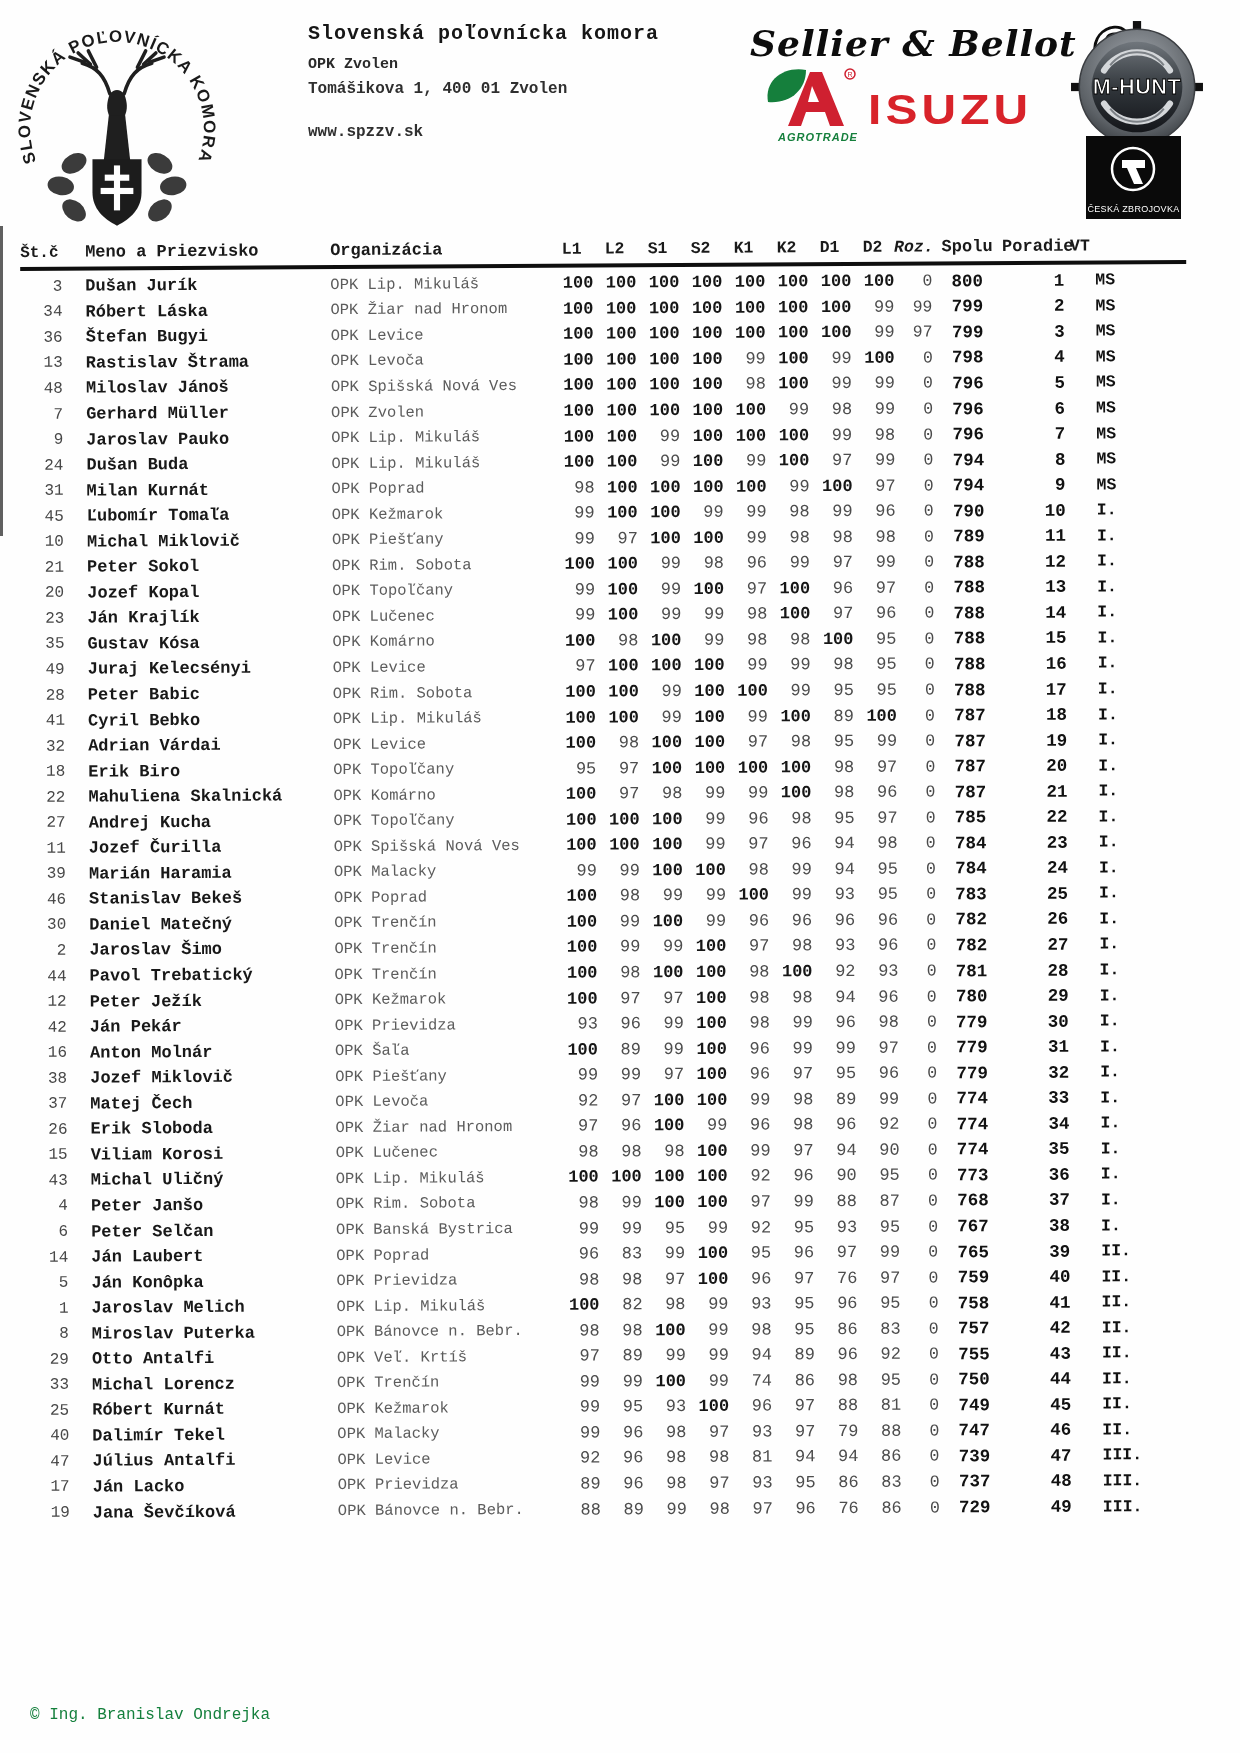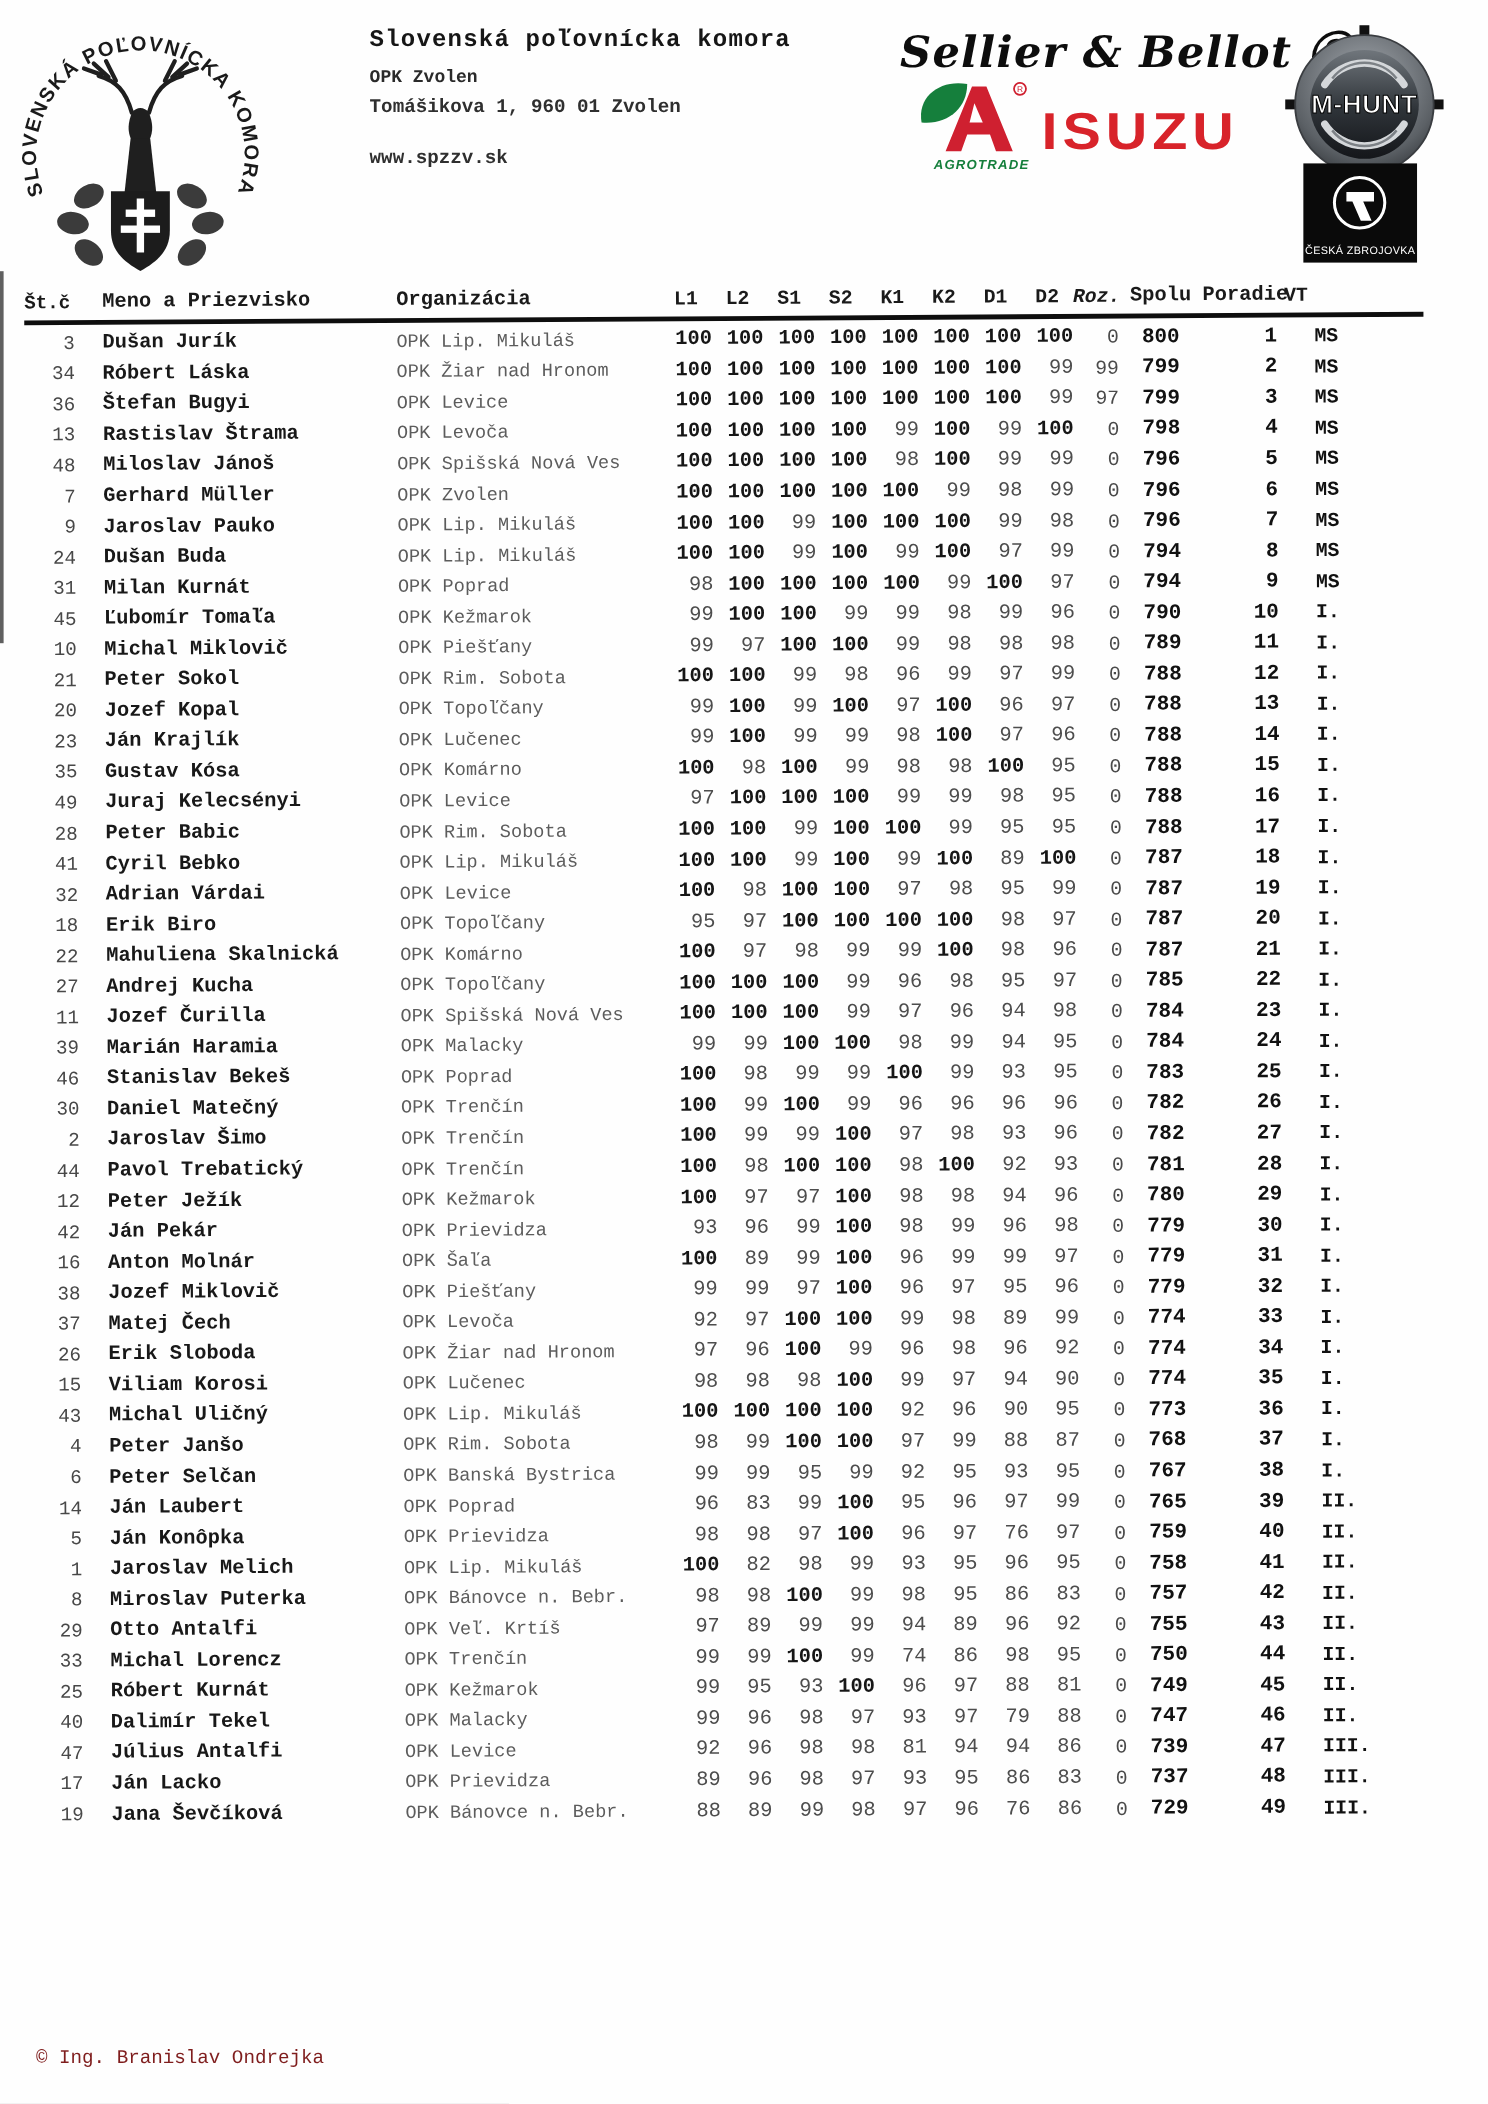--- a/index.html
+++ b/index.html
@@ -70,21 +70,21 @@
   .c-sc { text-align:right; font-size:16px; color:#484848; }
   .c-name { padding-left:23px; font-weight:bold; font-size:17px; color:#181818; white-space:nowrap; }
   .c-org { font-size:15.5px; color:#5c5c5c; white-space:nowrap; }
   .c-score { text-align:right; font-size:17px; color:#4d4d4d; }
   .c-score.hundred { font-weight:bold; color:#161616; }
   .c-roz { text-align:right; font-size:16.5px; color:#4a4a4a; }
   .c-spolu { text-align:center; font-weight:bold; font-size:17.5px; color:#111; }
   .c-poradie { text-align:right; padding-right:6px; font-weight:bold; font-size:17.5px; color:#111; }
   .c-vt { padding-left:25px; font-weight:bold; font-size:16.5px; color:#111; }
 
-  .copyright { position:absolute; left:30px; top:1706px; font-size:16px; color:#7f1d1d; }
+  .copyright { position:absolute; left:30px; top:1706px; font-size:16px; color:#15803d; }
   .scan-edge { position:absolute; left:0; top:226px; width:3px; height:310px; background:#1c1c1c; opacity:.7; }
 </style>
 </head>
 <body>
 
 <div class="page">
 
   <div class="scan-edge"></div>
 
   <svg class="spk-logo" viewBox="0 0 200 225" xmlns="http://www.w3.org/2000/svg">
@@ -124,21 +124,21 @@
       <path d="M76,148 h48 v32 c0,17 -11,26 -24,33 c-13,-7 -24,-16 -24,-33 Z" fill="#1c1c1c"></path>
       <rect x="97" y="154" width="6" height="44" fill="#fff"></rect>
       <rect x="88" y="163" width="24" height="6" fill="#fff"></rect>
       <rect x="84" y="176" width="32" height="6" fill="#fff"></rect>
     </g>
   </svg>
 
   <div class="pub-block">
     <div class="pub-name">Slovenská poľovnícka komora</div>
     <div class="pub-unit">OPK Zvolen</div>
-    <div class="pub-address">Tomášikova 1, 960 01 Zvolen</div>
+    <div class="pub-address">Tomášikova 1, 400 01 Zvolen</div>
     <div class="pub-web">www.spzzv.sk</div>
   </div>
 
   <div class="sellier">Sellier &amp; Bellot Ⓢ.</div>
 
   <svg class="agrotrade-logo" viewBox="0 0 102 84" xmlns="http://www.w3.org/2000/svg">
     <path d="M8,40 C4,18 24,4 46,8 C46,28 30,42 8,40 Z" fill="#157f3c"></path>
     <path d="M28,64 L50,10 L62,10 L84,64 L70,64 L65,50 L46,50 L41,64 Z" fill="#cf2030"></path>
     <path d="M52,24 L59,40 L48,40 Z" fill="#ffffff"></path>
     <circle cx="90" cy="12" r="5" fill="#ffffff" stroke="#cf2030" stroke-width="1.5"></circle>

